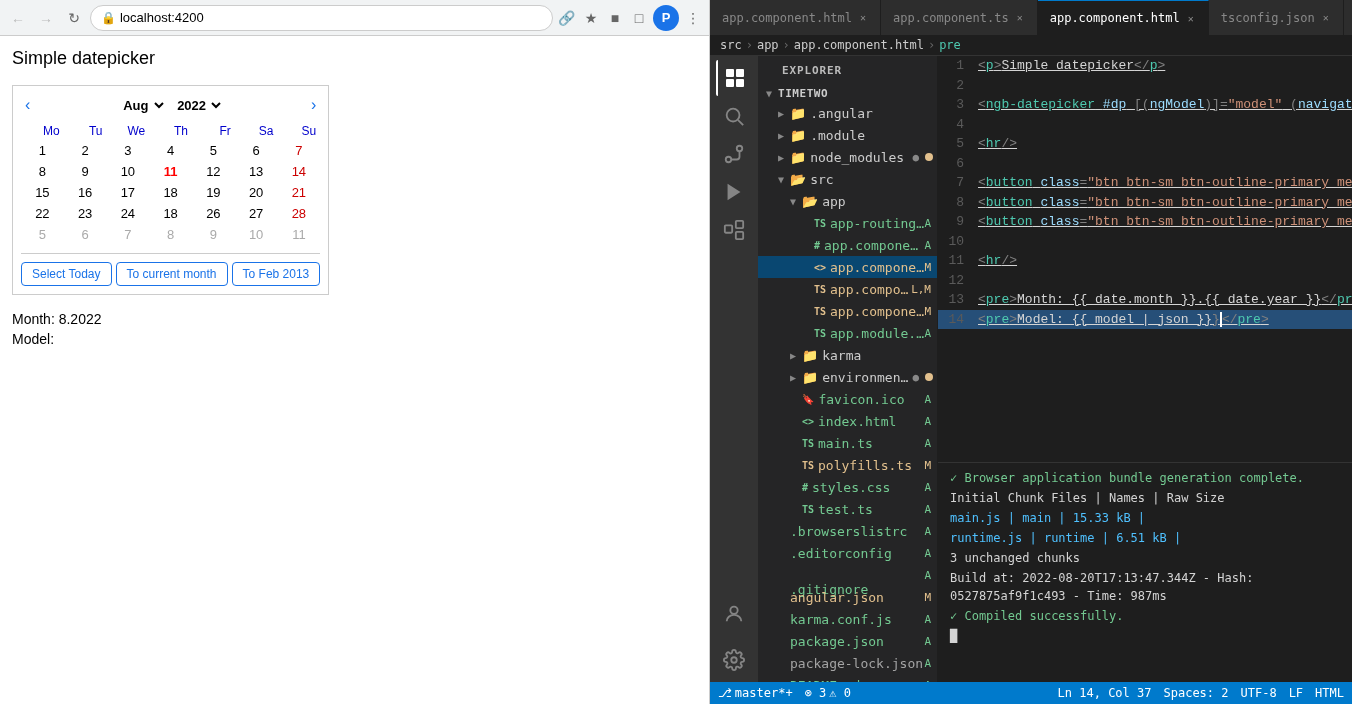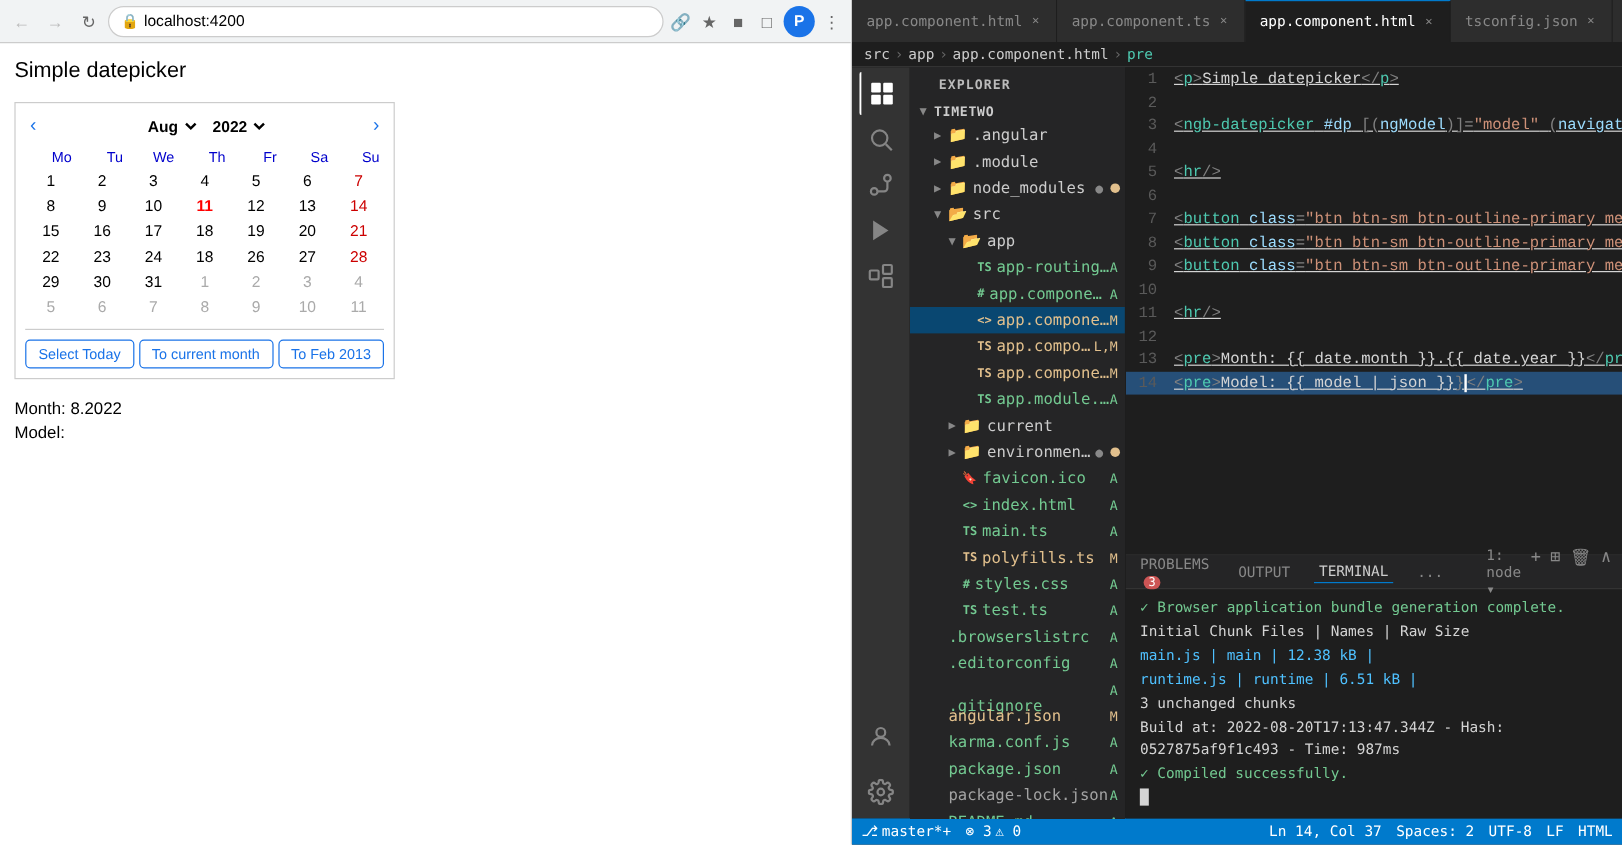--- a/index.html
+++ b/index.html
@@ -519,29 +519,20 @@
             <tr>
               <td>22</td>
               <td>23</td>
               <td>24</td>
               <td>18</td>
               <td>26</td>
               <td>27</td>
               <td style="color: rgb(204, 0, 0);">28</td>
             </tr>
             <tr>
-              <td>29</td>
-              <td>30</td>
-              <td>31</td>
-              <td class="other-month">1</td>
-              <td class="other-month">2</td>
-              <td class="other-month">3</td>
-              <td class="other-month">4</td>
-            </tr>
-            <tr>
               <td class="other-month">5</td>
               <td class="other-month">6</td>
               <td class="other-month">7</td>
               <td class="other-month">8</td>
               <td class="other-month">9</td>
               <td class="other-month">10</td>
               <td class="other-month">11</td>
             </tr>
           </tbody>
       </table>
@@ -727,21 +718,21 @@
             <span class="indent" style="width: 36px;"></span>
             <span class="arrow"></span>
             <span style="margin-right: 4px; font-size: 10px; color: rgb(115, 201, 145); font-weight: bold;">TS</span>
             <span class="item-label" style="color: rgb(115, 201, 145);">app.module.ts</span>
             <span class="item-badge" style="color: rgb(115, 201, 145);">A</span>
           </div>
           <div class="tree-item">
             <span class="indent" style="width: 24px;"></span>
             <span class="arrow">▶</span>
             <span style="margin-right: 4px; font-size: 13px;">📁</span>
-            <span class="item-label">current</span>
+            <span class="item-label">karma</span>
           </div>
           <div class="tree-item">
             <span class="indent" style="width: 24px;"></span>
             <span class="arrow">▶</span>
             <span style="margin-right: 4px; font-size: 13px;">📁</span>
             <span class="item-label">environments</span>
             <span class="item-badge">●</span>
             <span class="dot dot-modified"></span>
           </div>
           <div class="tree-item">
@@ -896,40 +887,25 @@
               <div class="line-content"><span class="punct">&lt;</span><span class="tag">pre</span><span class="punct">&gt;</span><span class="txt">Month: {{ date.month }}.{{ date.year }}</span><span class="punct">&lt;/</span><span class="tag">pre</span></div>
             </div>
             <div class="code-line hl">
               <div class="line-num">14</div>
               <div class="line-content"><span class="punct">&lt;</span><span class="tag">pre</span><span class="punct">&gt;</span><span class="txt">Model: {{ model | json }}</span><span class="punct">}</span><span class="cursor"></span><span class="punct">&lt;/</span><span class="tag">pre</span><span class="punct">&gt;</span></div>
             </div>
           </div>
       </div>
 
       <div id="terminal-area">
-        <div id="terminal-tabs">
-          <span class="term-tab">PROBLEMS <span class="badge">3</span></span>
-          <span class="term-tab">OUTPUT</span>
-          <span class="term-tab active">TERMINAL</span>
-          <span class="term-tab">...</span>
-          <div class="term-spacer"></div>
-          <div class="term-icons">
-            <span style="font-size:12px;cursor:pointer;">1: node ▾</span>
-            <span>+</span>
-            <span>⊞</span>
-            <span>🗑</span>
-            <span>∧</span>
-            <span>✕</span>
-          </div>
-        </div>
         <div id="terminal-content">
         <div class="term-line term-green">✓ Browser application bundle generation complete.</div>
             <div class="term-line "></div>
             <div class="term-line term-white">Initial Chunk Files    | Names    | Raw Size</div>
-            <div class="term-line term-blue">main.js                | main     | 12.38 kB |</div>
+            <div class="term-line term-blue">main.js                | main     | 15.33 kB |</div>
             <div class="term-line term-blue">runtime.js             | runtime  |  6.51 kB |</div>
             <div class="term-line "></div>
             <div class="term-line term-white">3 unchanged chunks</div>
             <div class="term-line "></div>
             <div class="term-line term-white">Build at: 2022-08-20T17:13:47.344Z - Hash: 0527875af9f1c493 - Time: 987ms</div>
             <div class="term-line "></div>
             <div class="term-line term-green">✓ Compiled successfully.</div>
             <div class="term-line "></div>
             <div class="term-line term-white">█</div>
           </div>

